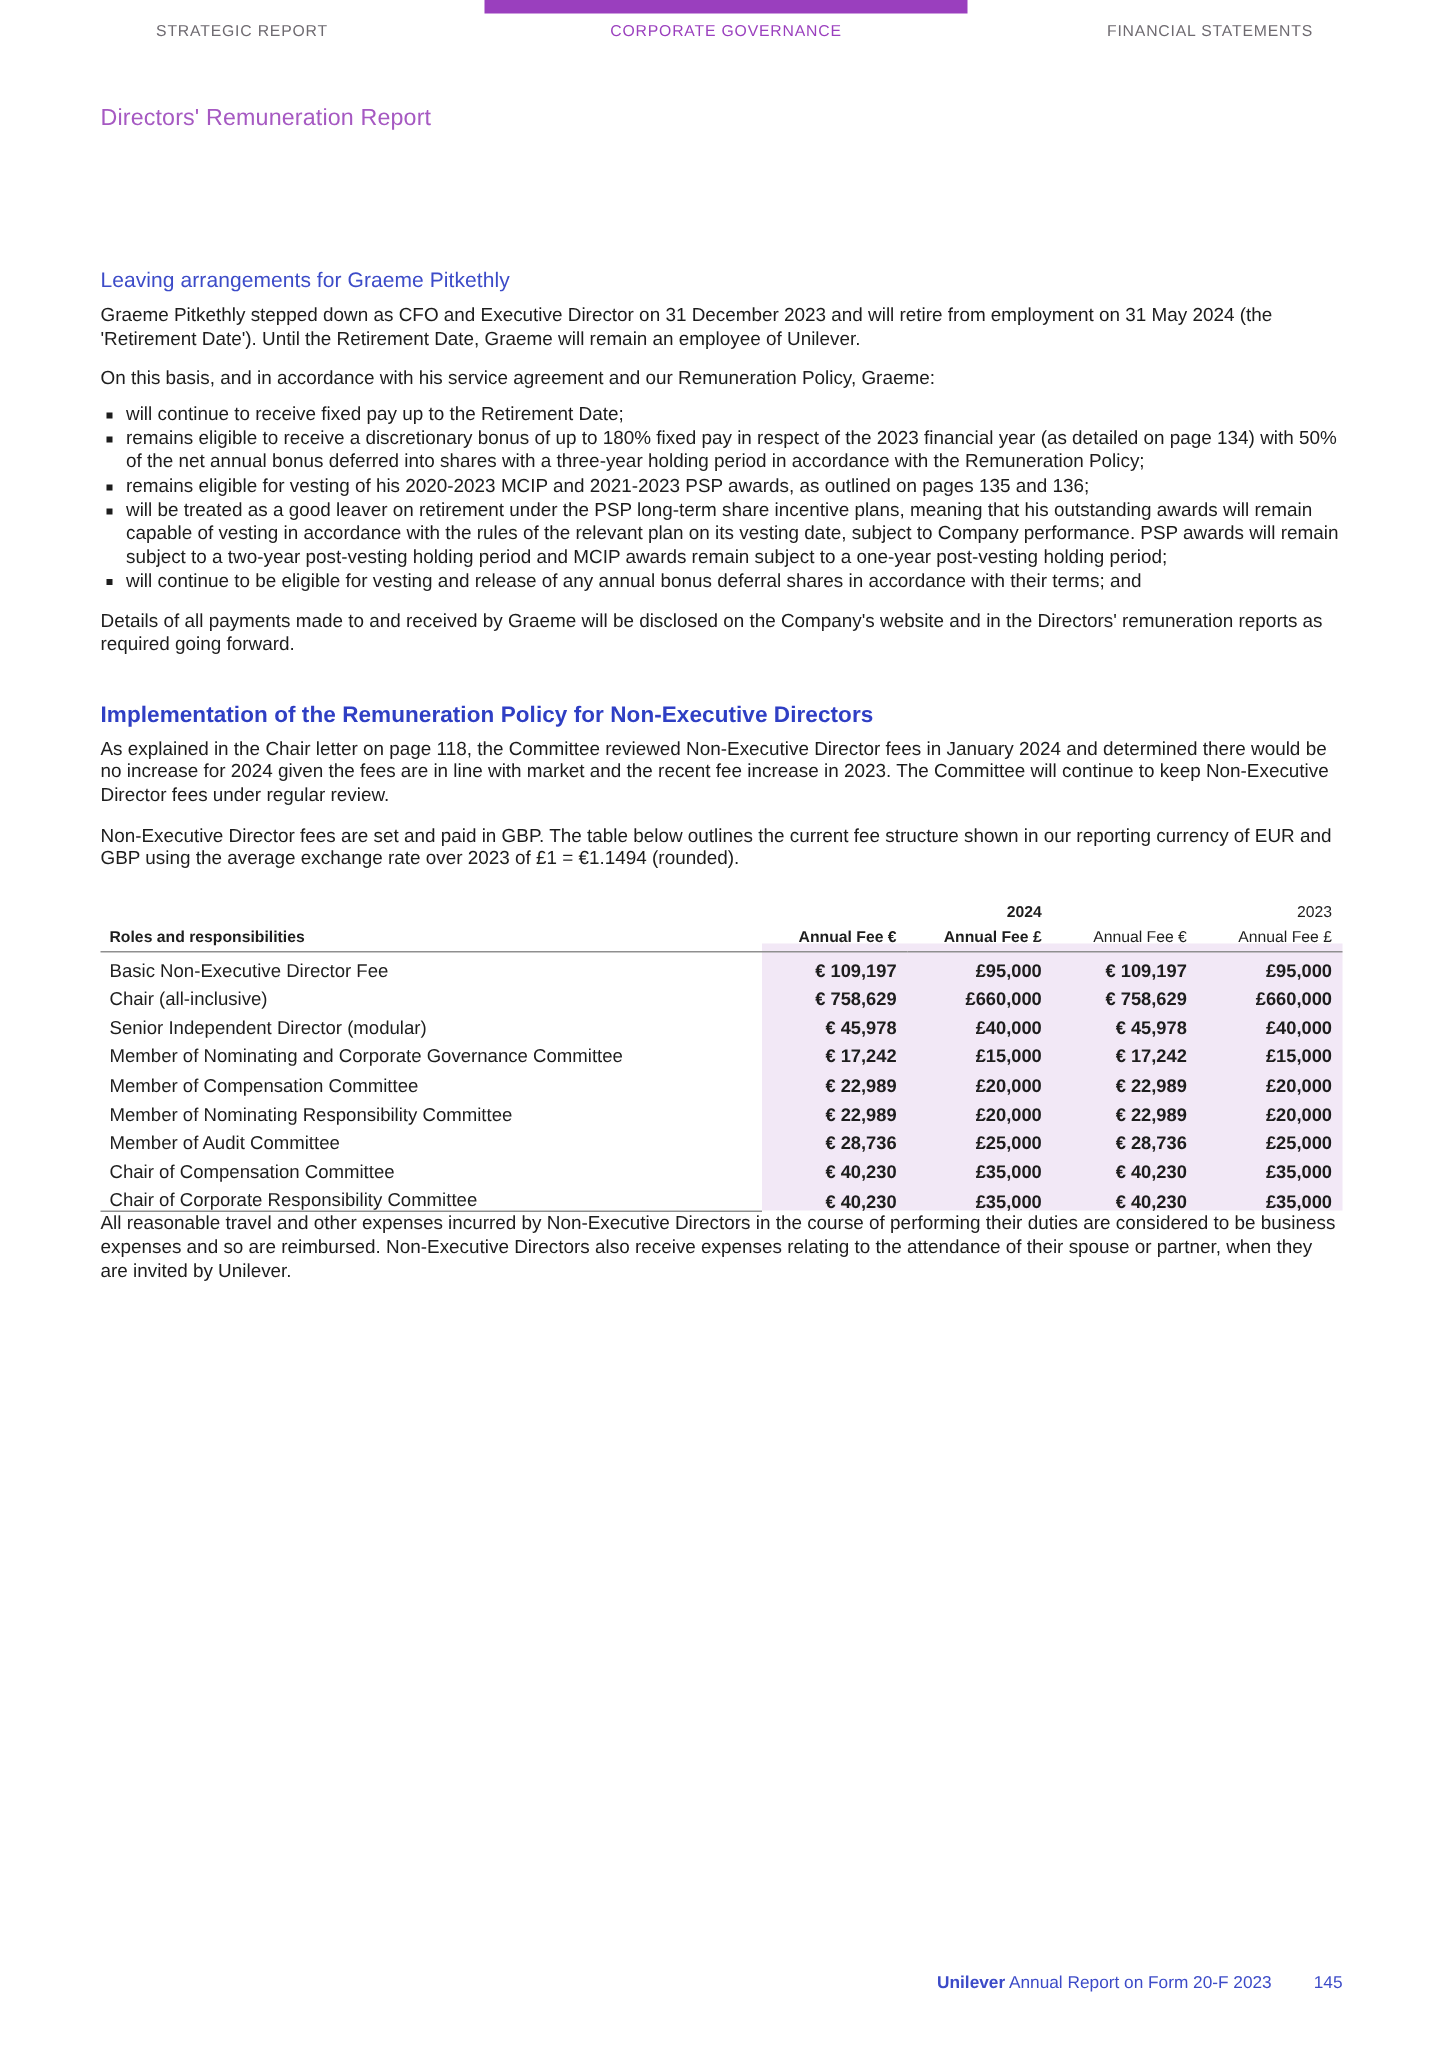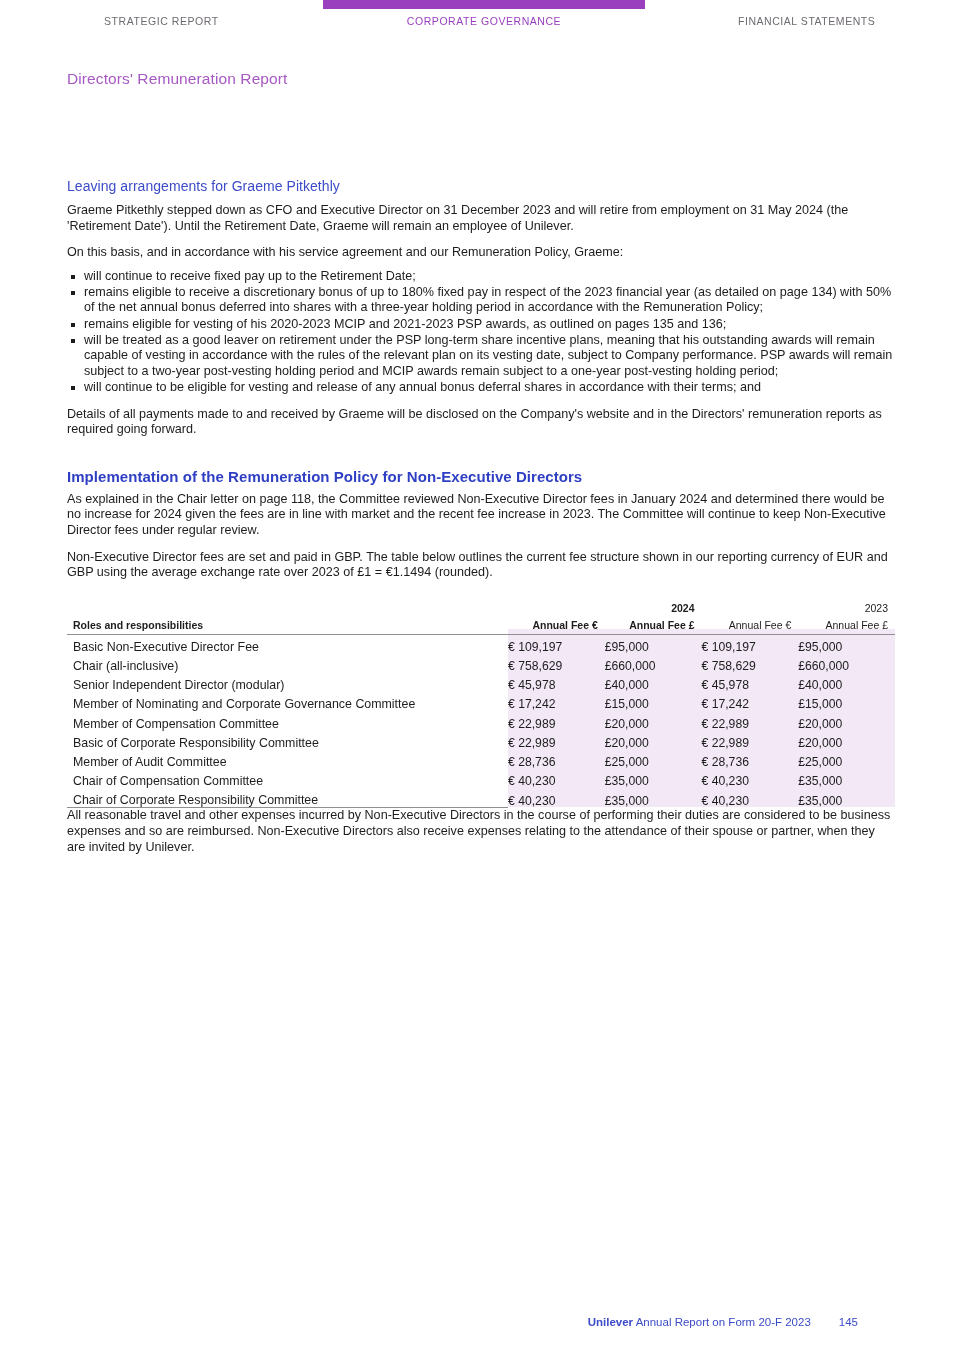--- a/index.html
+++ b/index.html
@@ -170,21 +170,22 @@
     text-align: left;
     padding-left: 6px;
     margin-top: 24px;
   }
   tr.headrow th.y2023h { font-weight: 400; }
 
   tr.datarow td {
     font-size: 12.2px;
     height: 19.2px;
     padding: 0 7px 0 0;
-    font-weight: 400;
+    text-align: right;
+    font-weight: 700;
     color: #1d1d1d;
   }
   tr.datarow td.role {
     text-align: left;
     font-weight: 400;
     padding-left: 6px;
     font-size: 12.4px;
   }
   tr.datarow:last-child td.role {
     border-bottom: 1.1px solid #8f8f8f;
@@ -196,21 +197,21 @@
 
   
   .footer {
     position: absolute;
     left: 0;
     top: 1316px;
     width: 968px;
     text-align: right;
     font-size: 11.5px;
     color: #3c4bc8;
-    padding-right: 110px;
+    padding-right: 73px;
     box-sizing: border-box;
   }
   .footer .brand { font-weight: 700; }
   .footer .pg {
     display: inline-block;
     margin-left: 28px;
     color: #3c4bc8;
   }
 </style>
 </head>
@@ -310,21 +311,21 @@
           <td>£15,000</td>
         </tr>
         <tr class="datarow">
           <td class="role">Member of Compensation Committee</td>
           <td>€ 22,989</td>
           <td>£20,000</td>
           <td>€ 22,989</td>
           <td>£20,000</td>
         </tr>
         <tr class="datarow">
-          <td class="role">Basic of Corporate Responsibility Committee</td>
+          <td class="role">Member of Nominating Responsibility Committee</td>
           <td>€ 22,989</td>
           <td>£20,000</td>
           <td>€ 22,989</td>
           <td>£20,000</td>
         </tr>
         <tr class="datarow">
           <td class="role">Member of Audit Committee</td>
           <td>€ 28,736</td>
           <td>£25,000</td>
           <td>€ 28,736</td>

